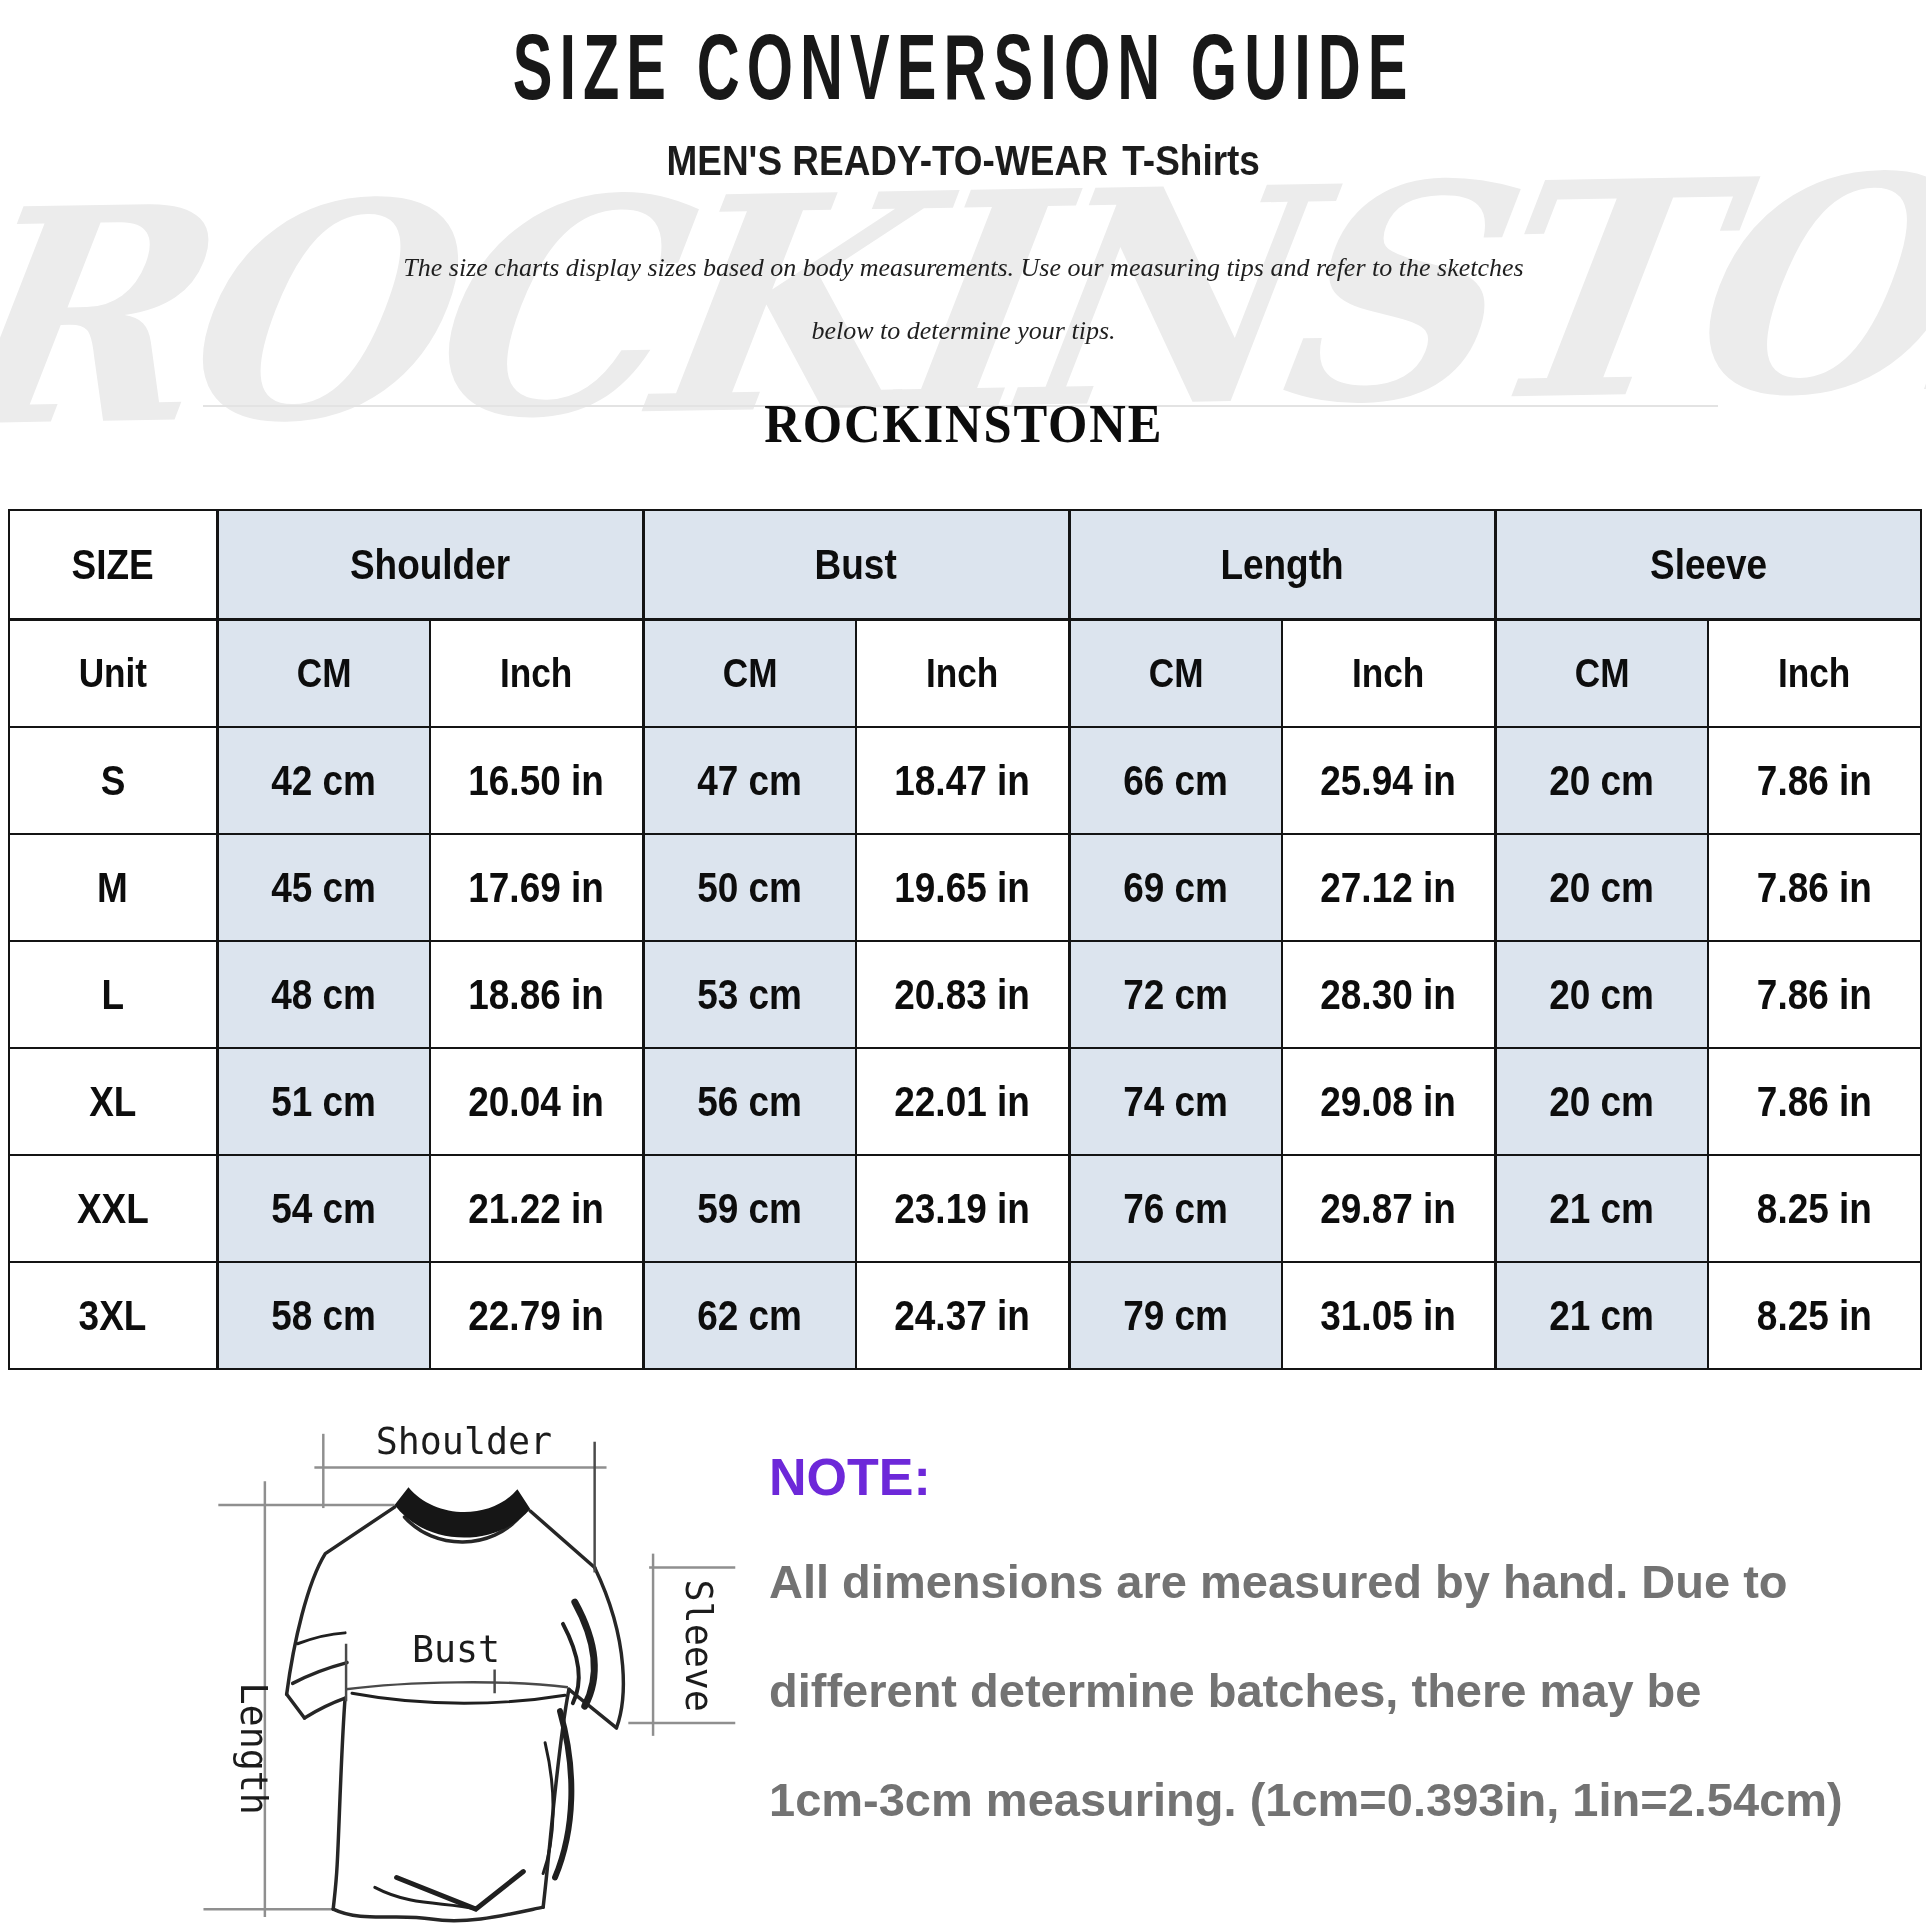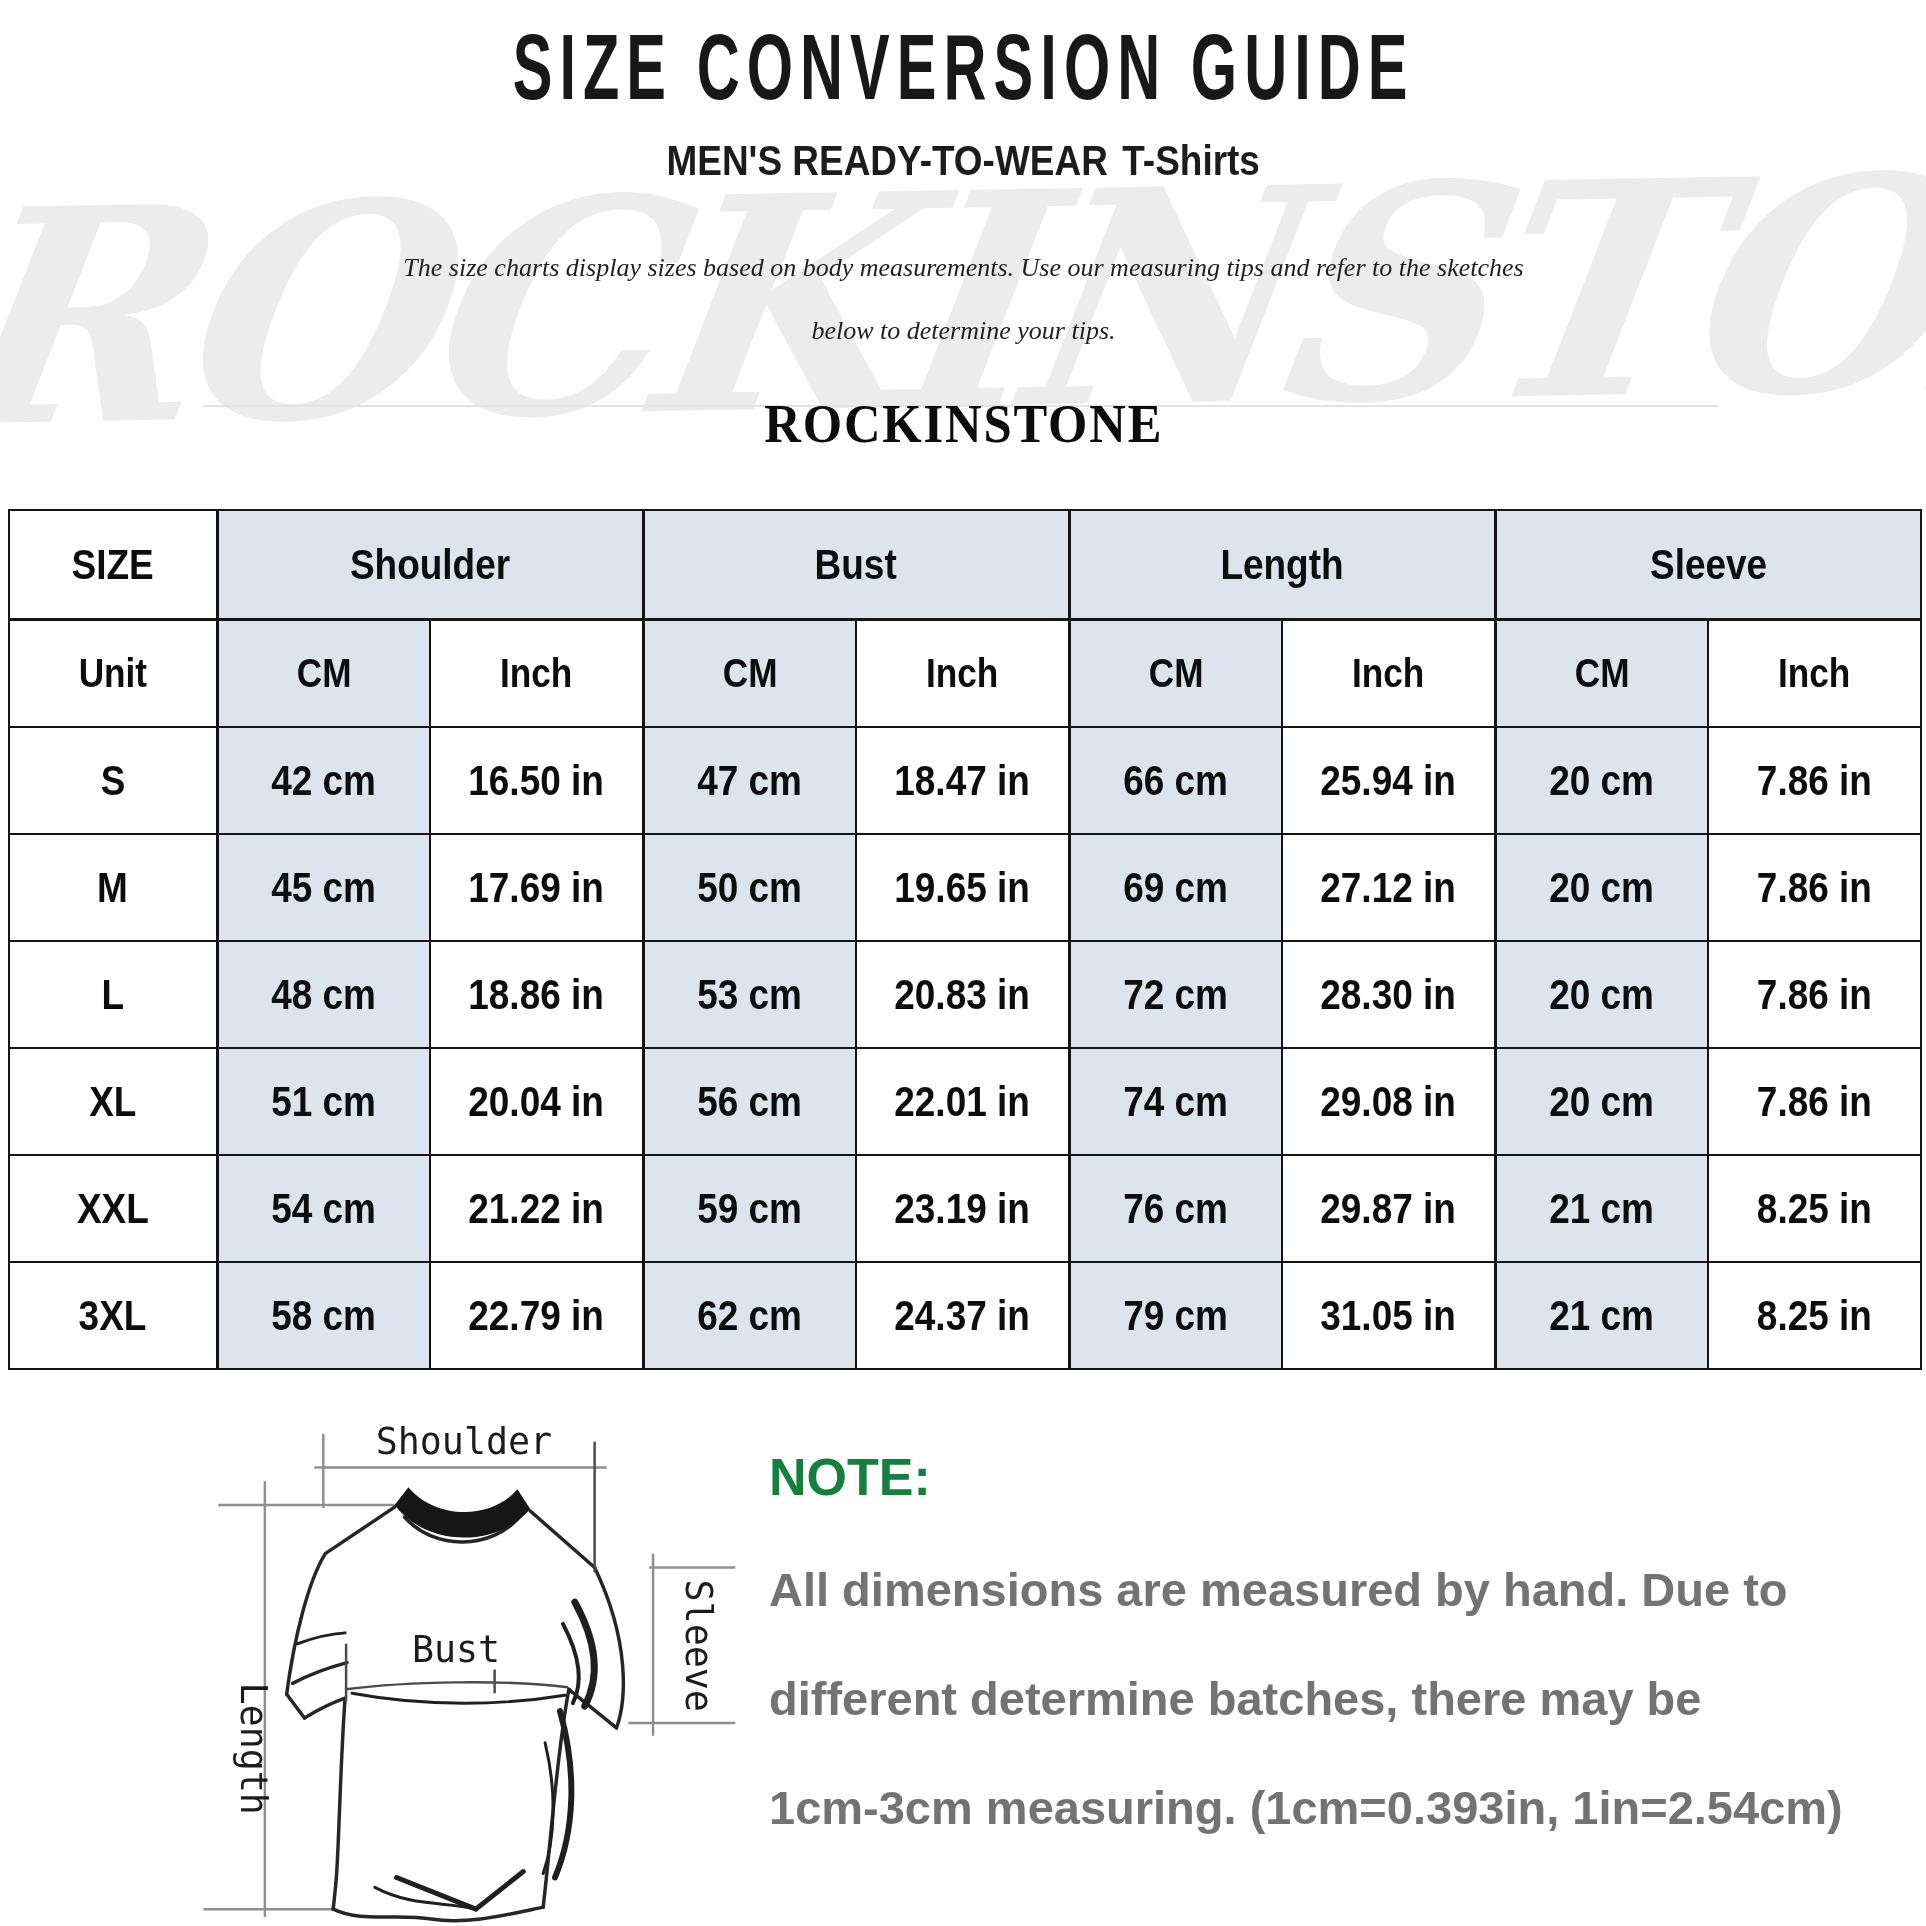--- a/index.html
+++ b/index.html
@@ -43,21 +43,21 @@
   table.size th span,table.size td span{display:inline-block;transform:scaleX(0.88);white-space:nowrap;}
   tr.hdr   td,tr.hdr   th{height:107px;font-size:42px;}
   tr.units td{height:105px;font-size:40px;}
   tr.data  td{height:105px;font-size:42px;}
   .blue{background:#dce4ee;}
   .gsep{border-left-width:3px !important;}
   tr.hdr th{border-bottom-width:3px;}
   
   .diagram{position:absolute;z-index:1;left:149px;top:1414px;}
   .note{position:absolute;z-index:1;left:769px;top:1447px;width:1139px;}
-  .note .h{font-size:52px;font-weight:700;letter-spacing:0;color:#15803d;margin-bottom:28px;}
+  .note .h{font-size:52px;font-weight:700;letter-spacing:0;color:#6d28d9;margin-bottom:20px;}
   .note .l{font-size:47px;font-weight:700;color:#737373;line-height:109px;white-space:nowrap;}
   .sketch-label{font-family:"DejaVu Sans Mono",monospace;font-size:37px;fill:#1c1c1c;}
 </style>
 </head>
 <body>
 
 <div class="page">
 
   <div class="watermark">ROCKINSTONE</div>
   <div class="hairline"></div>

